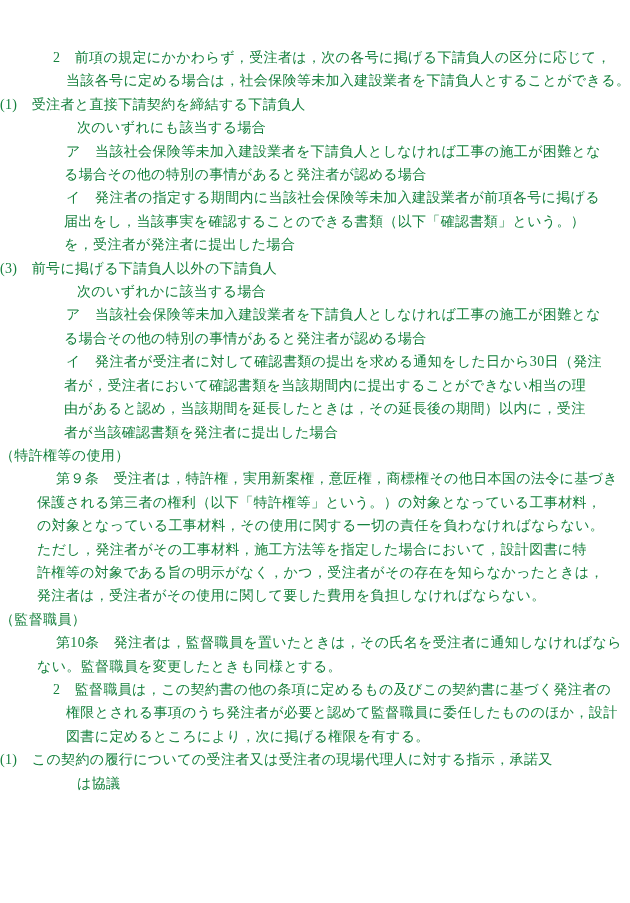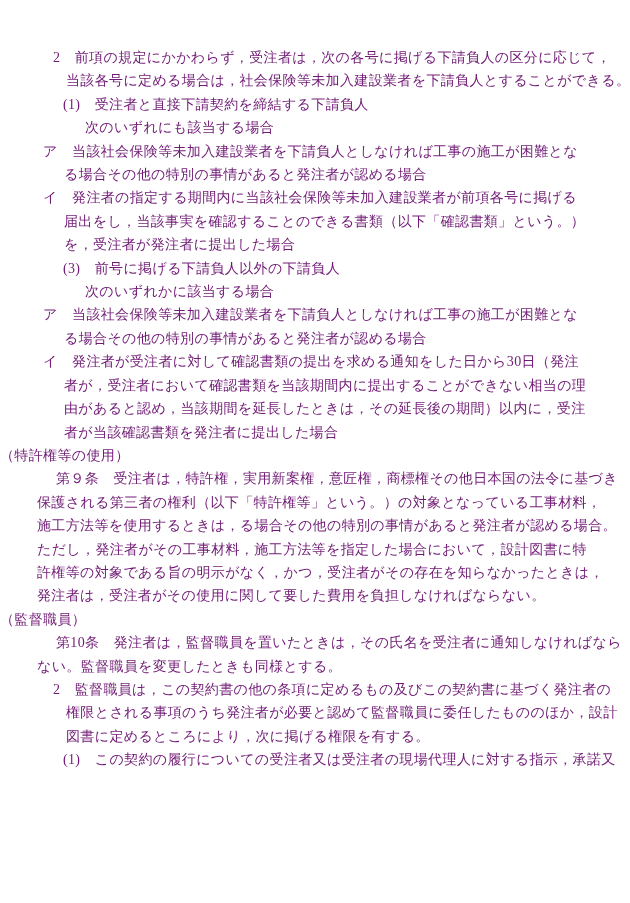--- a/index.html
+++ b/index.html
@@ -14,35 +14,35 @@
   .page {
     position: relative;
     width: 630px;
     height: 903px;
     background: #ffffff;
     overflow: hidden;
     font-family: "Liberation Serif", "DejaVu Serif", serif;
     font-size: 14px;
     letter-spacing: 0.35px;
     line-height: 23.4px;
-    color: #701a75;
+    color: #15803d;
   }
   .content {
     position: absolute;
     top: 46px;
     left: 0;
     width: 630px;
   }
   .ln { white-space: nowrap; }
   
   .in-a { padding-left: 53px; }  
   .in-b { padding-left: 66px; }  
-  .in-c { padding-left: 63px; }  
-  .in-d { padding-left: 77px; margin-left: 8px; }  
-  .in-e { padding-left: 43px; }  
+  .in-c { }  
+  .in-d { padding-left: 77px; }  
+  .in-e { padding-left: 66px; }  
   .in-f { padding-left: 64px; }  
   .in-g { }  
   .in-h { padding-left: 56px; }  
   .in-i { padding-left: 37px; }  
 </style>
 </head>
 <body>
 
 <div class="page">
   <div class="content">
@@ -59,25 +59,26 @@
     <div class="ln in-d">次のいずれかに該当する場合</div>
     <div class="ln in-e">ア　当該社会保険等未加入建設業者を下請負人としなければ工事の施工が困難とな</div>
     <div class="ln in-f">る場合その他の特別の事情があると発注者が認める場合</div>
     <div class="ln in-e">イ　発注者が受注者に対して確認書類の提出を求める通知をした日から30日（発注</div>
     <div class="ln in-f">者が，受注者において確認書類を当該期間内に提出することができない相当の理</div>
     <div class="ln in-f">由があると認め，当該期間を延長したときは，その延長後の期間）以内に，受注</div>
     <div class="ln in-f">者が当該確認書類を発注者に提出した場合</div>
     <div class="ln in-g">（特許権等の使用）</div>
     <div class="ln in-h">第９条　受注者は，特許権，実用新案権，意匠権，商標権その他日本国の法令に基づき</div>
     <div class="ln in-i">保護される第三者の権利（以下「特許権等」という。）の対象となっている工事材料，</div>
-    <div class="ln in-i">施工方法等を使用するときは，る場合その他の特別の事情があると発注者が認める場合。</div>
+    <div class="ln in-i">の対象となっている工事材料，その使用に関する一切の責任を負わなければならない。</div>
     <div class="ln in-i">ただし，発注者がその工事材料，施工方法等を指定した場合において，設計図書に特</div>
     <div class="ln in-i">許権等の対象である旨の明示がなく，かつ，受注者がその存在を知らなかったときは，</div>
     <div class="ln in-i">発注者は，受注者がその使用に関して要した費用を負担しなければならない。</div>
     <div class="ln in-g">（監督職員）</div>
     <div class="ln in-h">第10条　発注者は，監督職員を置いたときは，その氏名を受注者に通知しなければなら</div>
     <div class="ln in-i">ない。監督職員を変更したときも同様とする。</div>
     <div class="ln in-a">2　監督職員は，この契約書の他の条項に定めるもの及びこの契約書に基づく発注者の</div>
     <div class="ln in-b">権限とされる事項のうち発注者が必要と認めて監督職員に委任したもののほか，設計</div>
     <div class="ln in-b">図書に定めるところにより，次に掲げる権限を有する。</div>
     <div class="ln in-c">(1)　この契約の履行についての受注者又は受注者の現場代理人に対する指示，承諾又</div>
+    <div class="ln in-d">は協議</div>
   </div>
 </div>
 
 </body></html>

